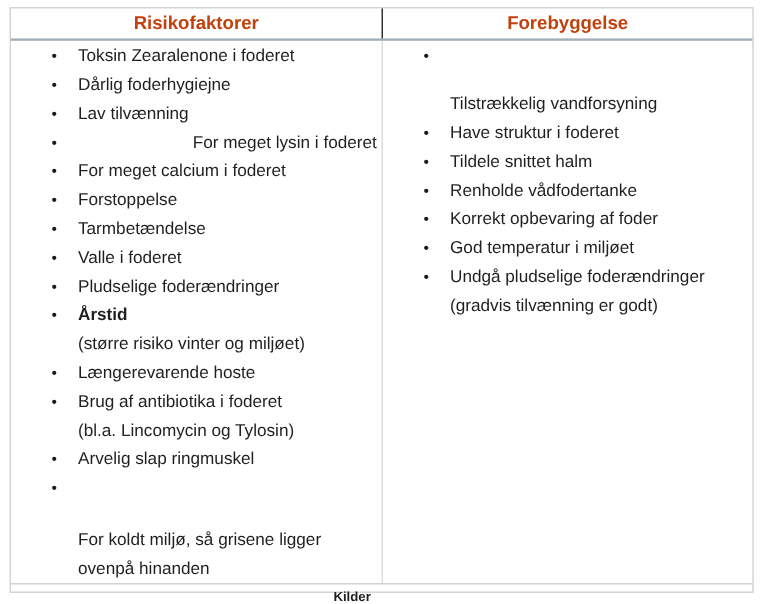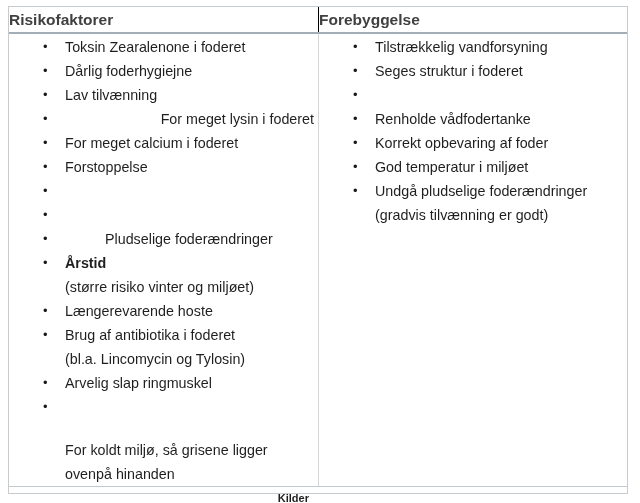--- a/index.html
+++ b/index.html
@@ -32,24 +32,25 @@
     box-sizing: border-box;
   }
   
   .header-row {
     display: flex;
     border-bottom: 2px solid #a4aeb6;
     flex: 0 0 auto;
   }
   .header-cell {
     flex: 1 1 50%;
+    text-align: center;
     font-weight: bold;
     font-size: 15.5px;
     line-height: 25px;
-    color: #404040;
+    color: #c2410c;
     box-sizing: border-box;
   }
   .header-cell.right {
     border-left: 1px solid #000000;
   }
   
   .body-row {
     display: flex;
     flex: 1 1 auto;
   }
@@ -153,28 +154,34 @@
             </span>
           </div>
           <div class="bullet-item">
             <span class="bullet-glyph">•</span>
             <span class="bullet-lines">
               <span class="bullet-line" style="display: block;">Forstoppelse</span>
             </span>
           </div>
           <div class="bullet-item">
             <span class="bullet-glyph">•</span>
-          </div>
-          <div class="bullet-item">
-            <span class="bullet-glyph">•</span>
-          </div>
-          <div class="bullet-item">
-            <span class="bullet-glyph">•</span>
-            <span class="bullet-lines">
-              <span class="bullet-line" style="display: block; margin-left: 40px;">Pludselige foderændringer</span>
+            <span class="bullet-lines">
+              <span class="bullet-line" style="display: block;">Tarmbetændelse</span>
+            </span>
+          </div>
+          <div class="bullet-item">
+            <span class="bullet-glyph">•</span>
+            <span class="bullet-lines">
+              <span class="bullet-line" style="display: block;">Valle i foderet</span>
+            </span>
+          </div>
+          <div class="bullet-item">
+            <span class="bullet-glyph">•</span>
+            <span class="bullet-lines">
+              <span class="bullet-line" style="display: block;">Pludselige foderændringer</span>
             </span>
           </div>
           <div class="bullet-item">
             <span class="bullet-glyph">•</span>
             <span class="bullet-lines">
               <span class="bullet-line" style="display: block; font-weight: bold;">Årstid</span>
               <span class="bullet-line" style="display: block;">(større risiko vinter og miljøet)</span>
             </span>
           </div>
           <div class="bullet-item">
@@ -201,31 +208,34 @@
             <span class="bullet-lines">
               <span class="bullet-line" style="display: block; margin-top: 43px;">For koldt miljø, så grisene ligger</span>
               <span class="bullet-line" style="display: block;">ovenpå hinanden</span>
             </span>
           </div>
         </div>
       <div class="body-cell right">
           <div class="bullet-item">
             <span class="bullet-glyph">•</span>
             <span class="bullet-lines">
-              <span class="bullet-line" style="display: block;">Tilstrækkelig vandforsyning</span>
-            </span>
-          </div>
-          <div class="bullet-item">
-            <span class="bullet-glyph">•</span>
-            <span class="bullet-lines">
-              <span class="bullet-line" style="display: block;">Seges struktur i foderet</span>
-            </span>
-          </div>
-          <div class="bullet-item">
-            <span class="bullet-glyph">•</span>
+              <span class="bullet-line" style="display: block; margin-top: 40px;">Tilstrækkelig vandforsyning</span>
+            </span>
+          </div>
+          <div class="bullet-item">
+            <span class="bullet-glyph">•</span>
+            <span class="bullet-lines">
+              <span class="bullet-line" style="display: block;">Have struktur i foderet</span>
+            </span>
+          </div>
+          <div class="bullet-item">
+            <span class="bullet-glyph">•</span>
+            <span class="bullet-lines">
+              <span class="bullet-line" style="display: block;">Tildele snittet halm</span>
+            </span>
           </div>
           <div class="bullet-item">
             <span class="bullet-glyph">•</span>
             <span class="bullet-lines">
               <span class="bullet-line" style="display: block;">Renholde vådfodertanke</span>
             </span>
           </div>
           <div class="bullet-item">
             <span class="bullet-glyph">•</span>
             <span class="bullet-lines">

